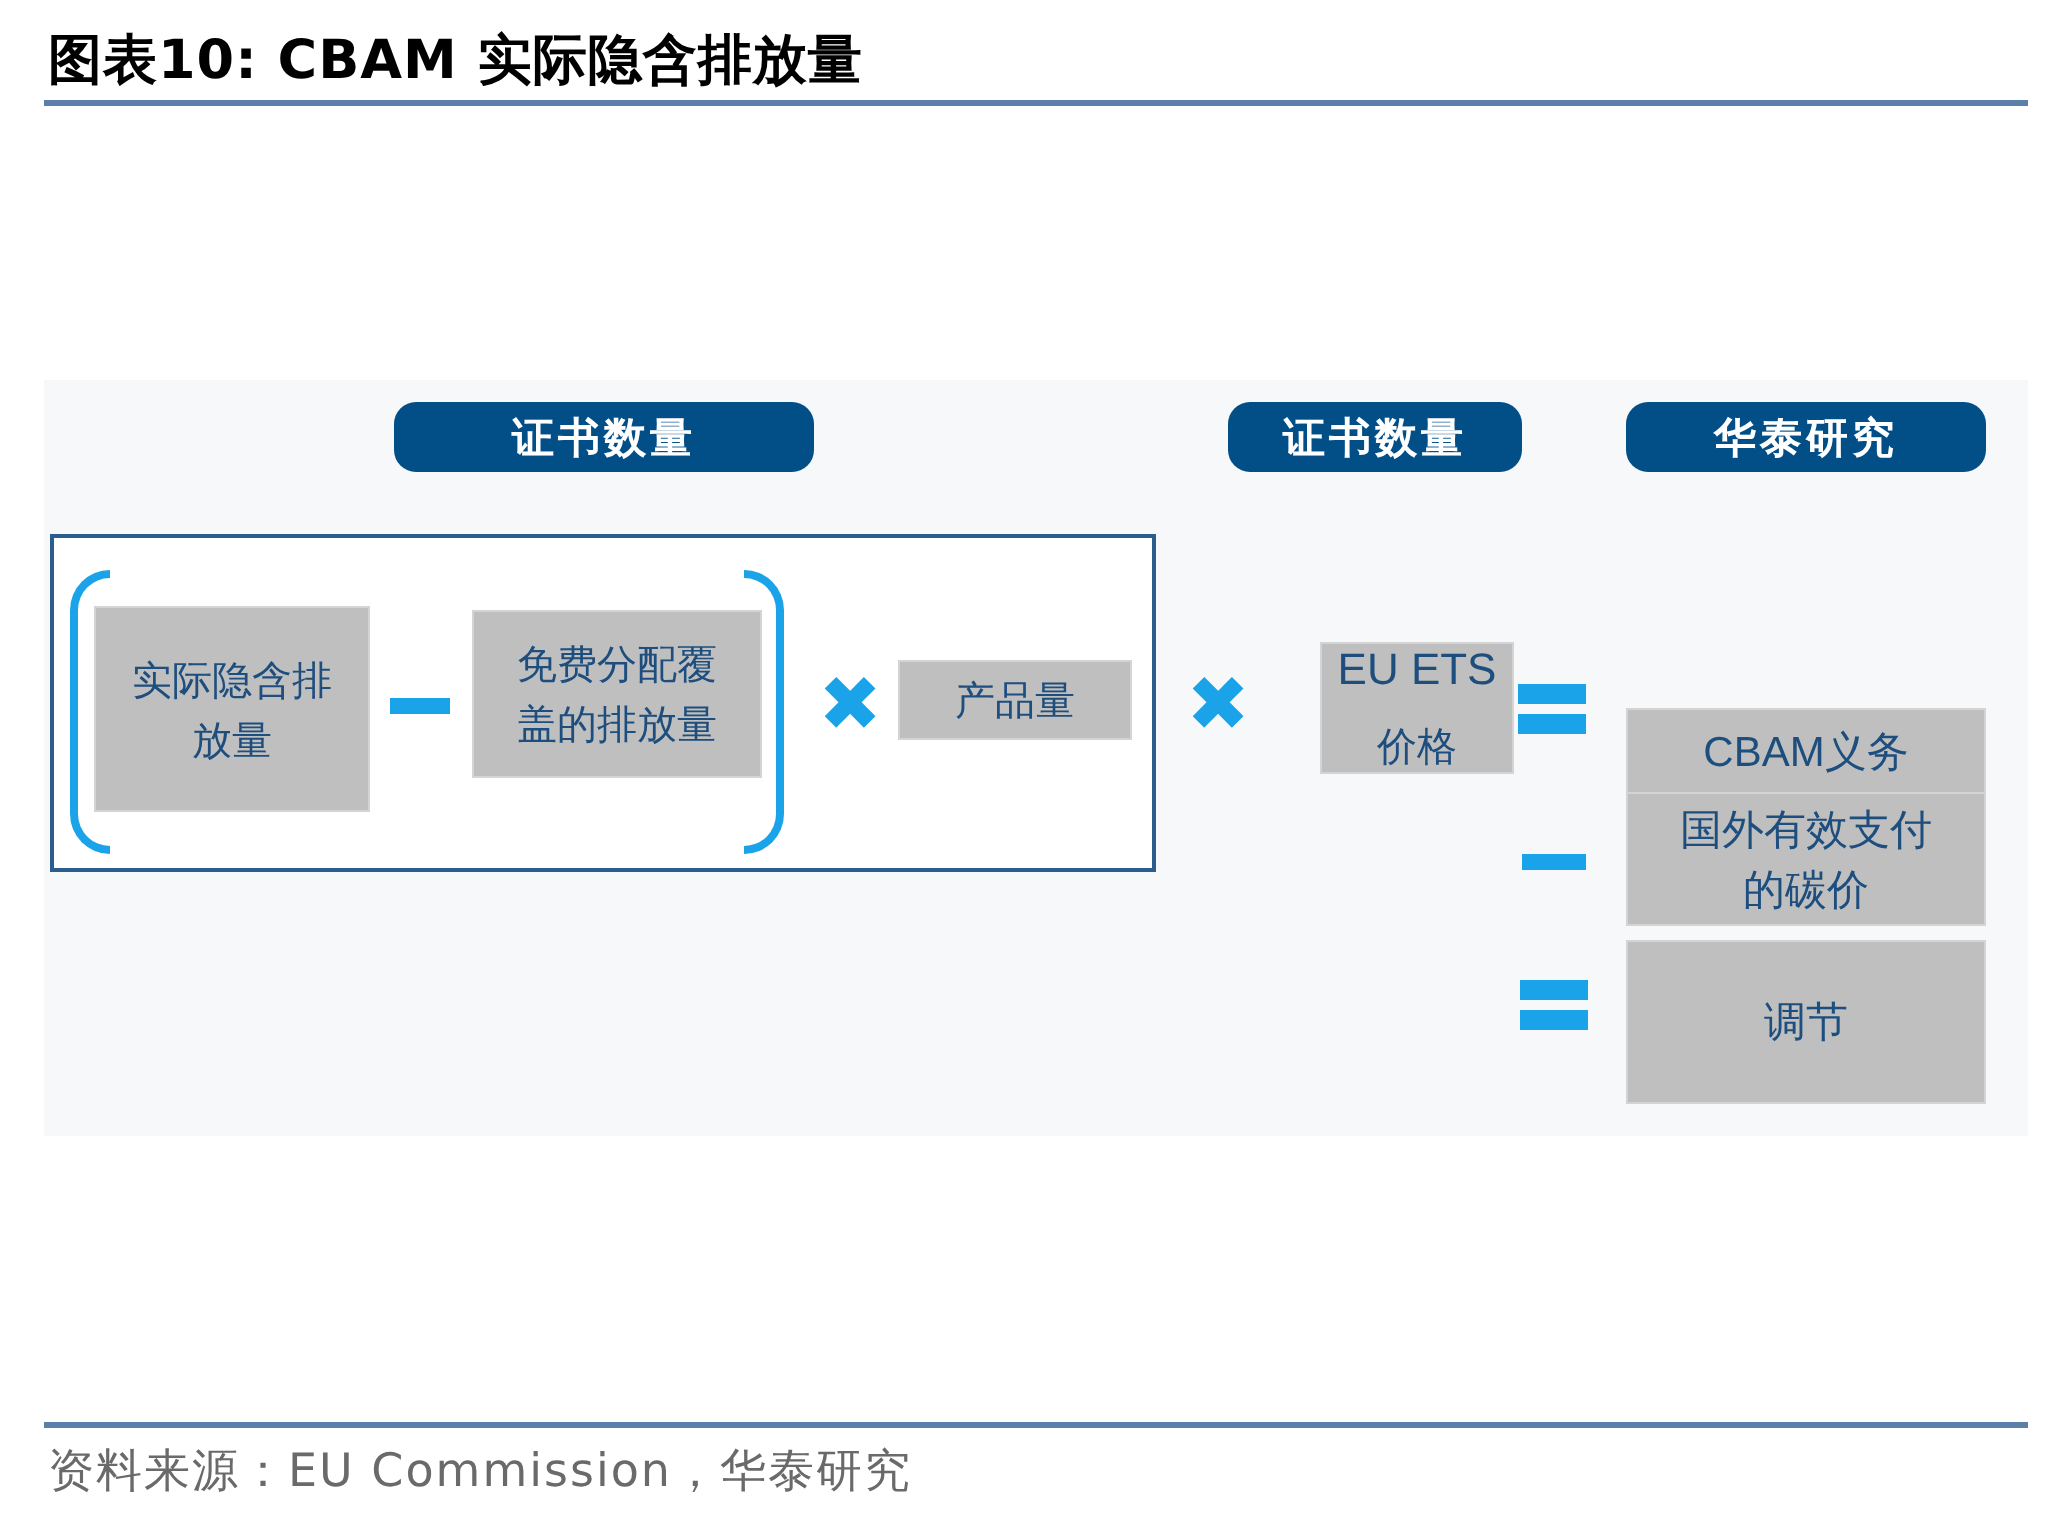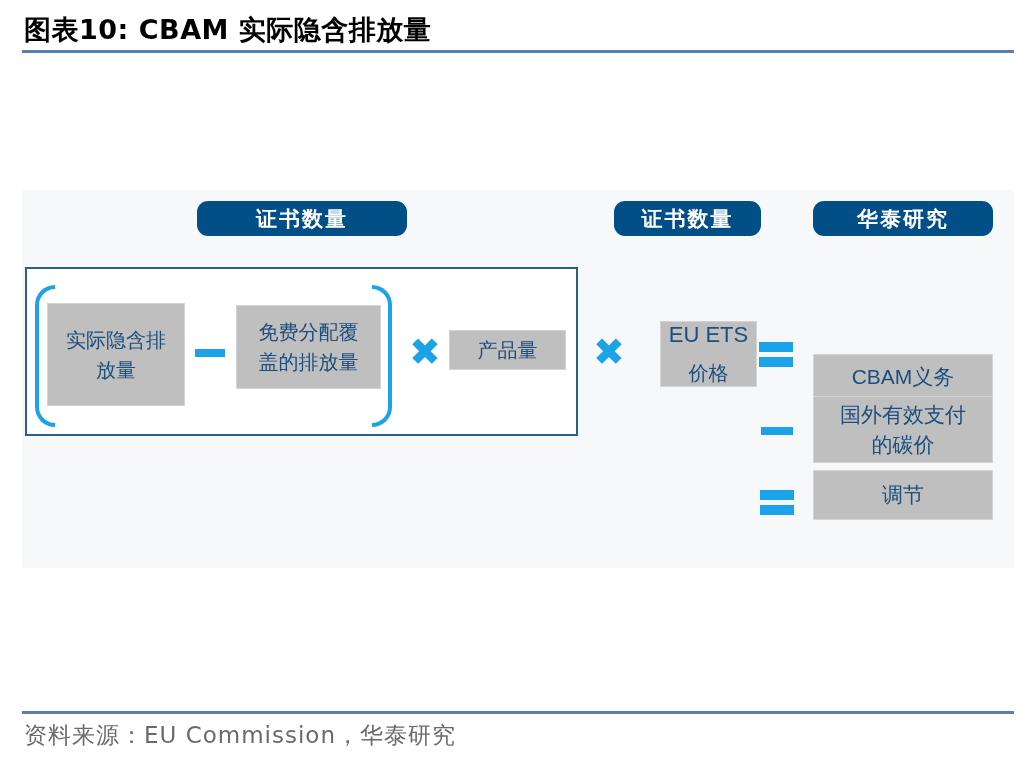--- a/index.html
+++ b/index.html
@@ -68,16 +68,16 @@
     <div class="minus-bar" style="width:32px;"></div>
   </div>
 
 <div class="box" style="left:813px;top:396px;width:180px;height:67px;padding:0 20px;font-size:21px;">国外有效支付的碳价</div>
 
 <div class="op eq" style="left:760px;top:490px;">
     <div class="bar"></div>
     <div class="bar"></div>
   </div>
 
-<div class="box" style="left:813px;top:470px;width:180px;height:50px;font-size:21px;">调节</div>
+<div class="box" style="left:813px;top:470px;width:180px;height:82px;font-size:21px;">调节</div>
 
 <div class="foot-rule"></div>
 <div class="source">资料来源：EU Commission，华泰研究</div>
 
 </body></html>

